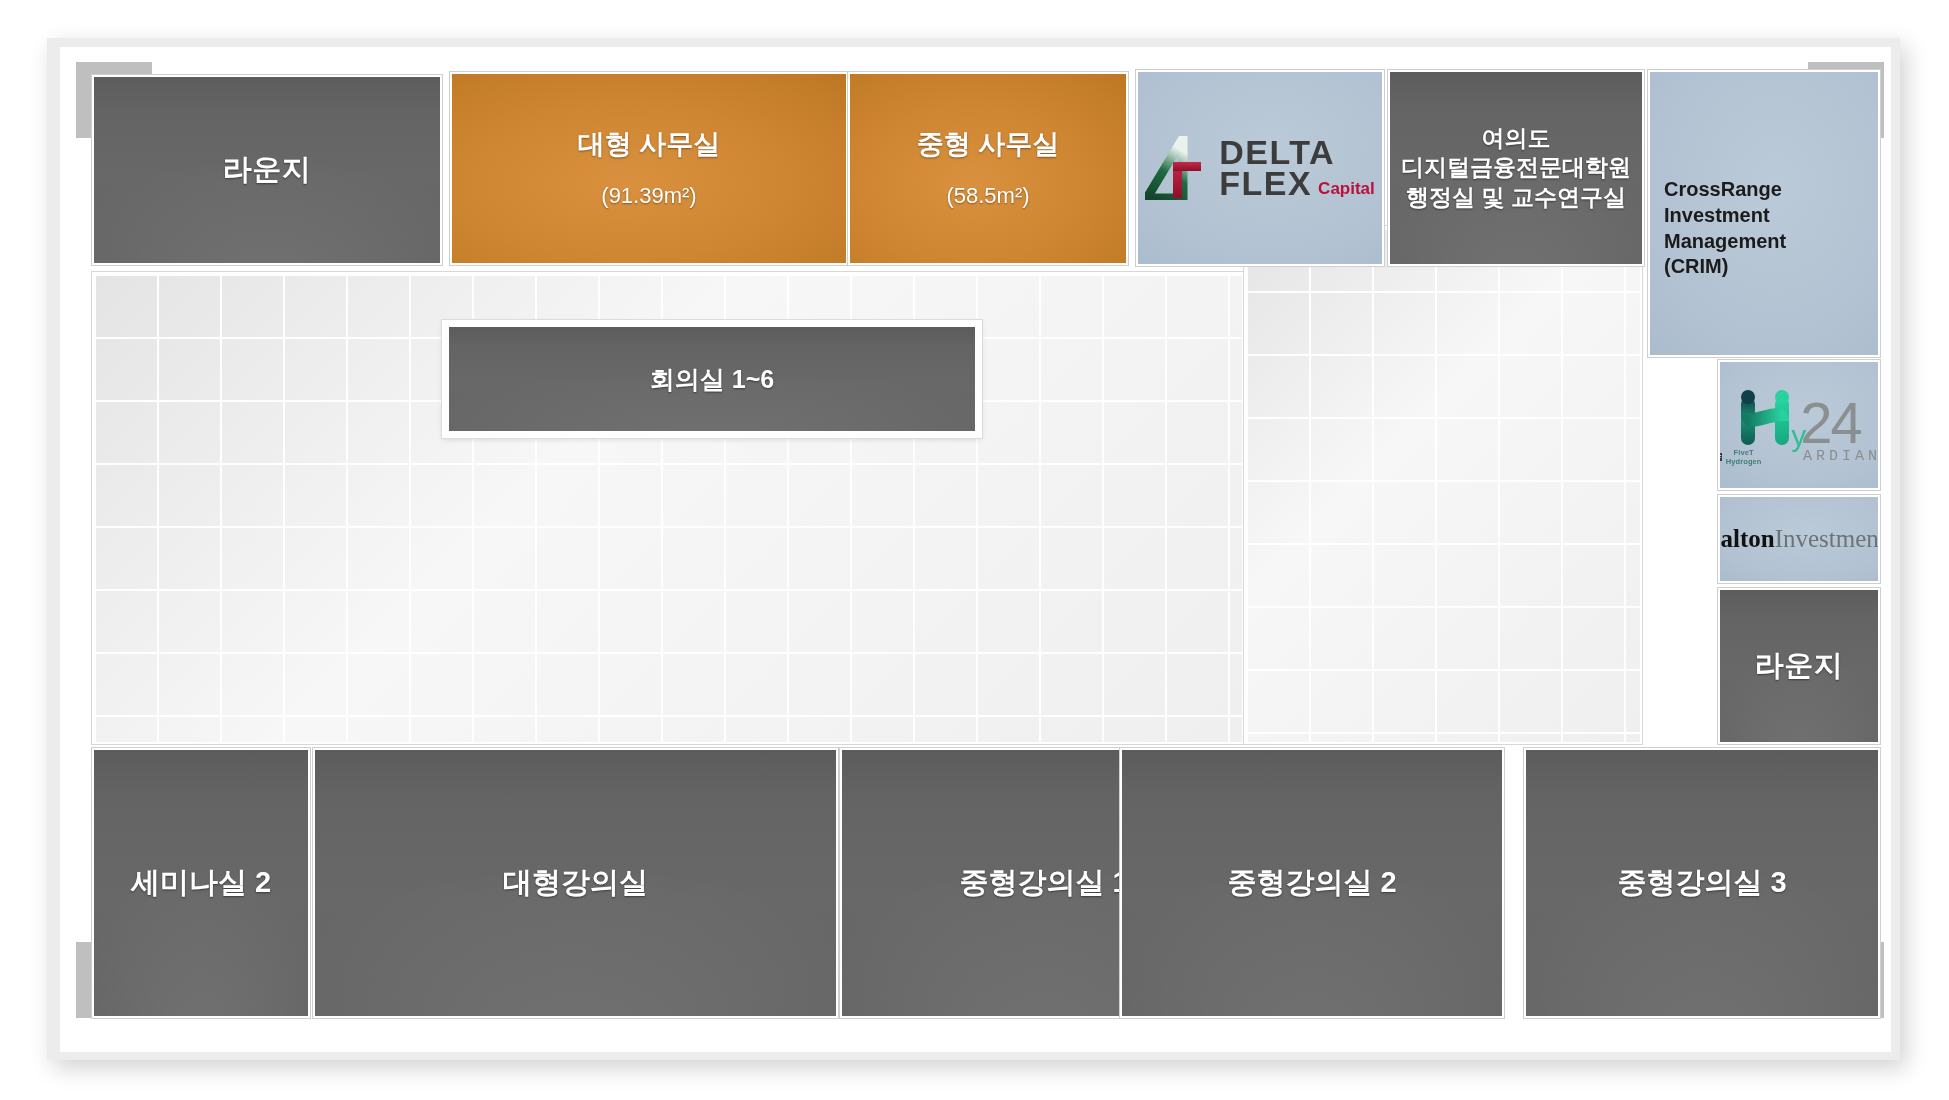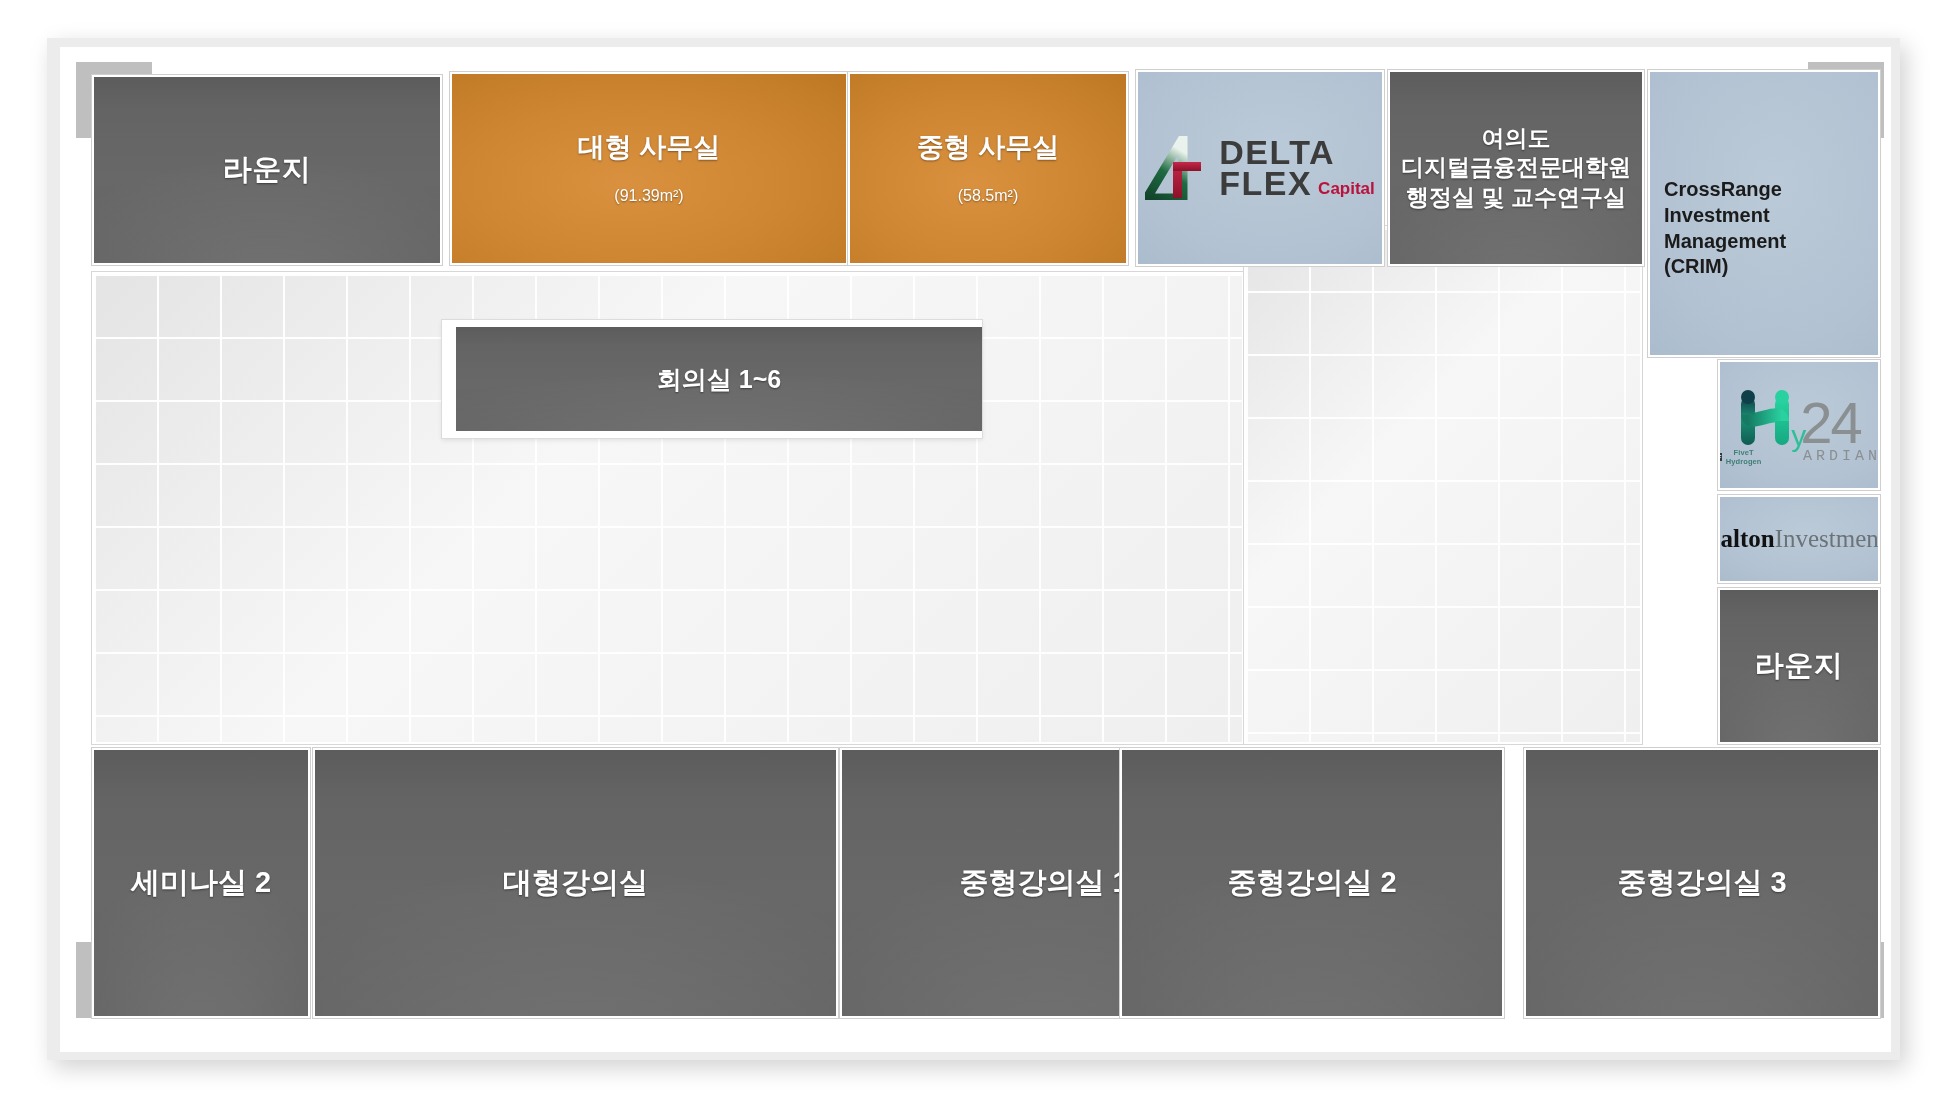--- a/index.html
+++ b/index.html
@@ -122,28 +122,28 @@
   .mr-frame {
     position: absolute;
     box-sizing: border-box;
     background: #ffffff;
     padding: 7px;
     box-shadow: 0 0 0 1px #dcdcdc, 0 2px 5px rgba(0,0,0,0.10);
     z-index: 6;
   }
   .mr-frame .room {
     position: relative;
-    left: 7px; top: 0;
+    left: 0; top: 0;
     width: 100%; height: 100%;
   }
 
   
   .t-lounge    { font-size: 29px; letter-spacing: 0.5px; }
   .t-office    { font-size: 27px; }
-  .t-office-sq { font-size: 16px; font-weight: 500; display:block; margin-top: 21px;}
+  .t-office-sq { font-size: 22px; font-weight: 500; display:block; margin-top: 21px;}
   .t-grad      { font-size: 23px; }
   .t-meeting   { font-size: 25px; }
   .t-class     { font-size: 29px; }
   .t-crim {
     font-size: 20px;
     font-weight: 700;
     line-height: 1.33;
     text-align: left;
   }
 

